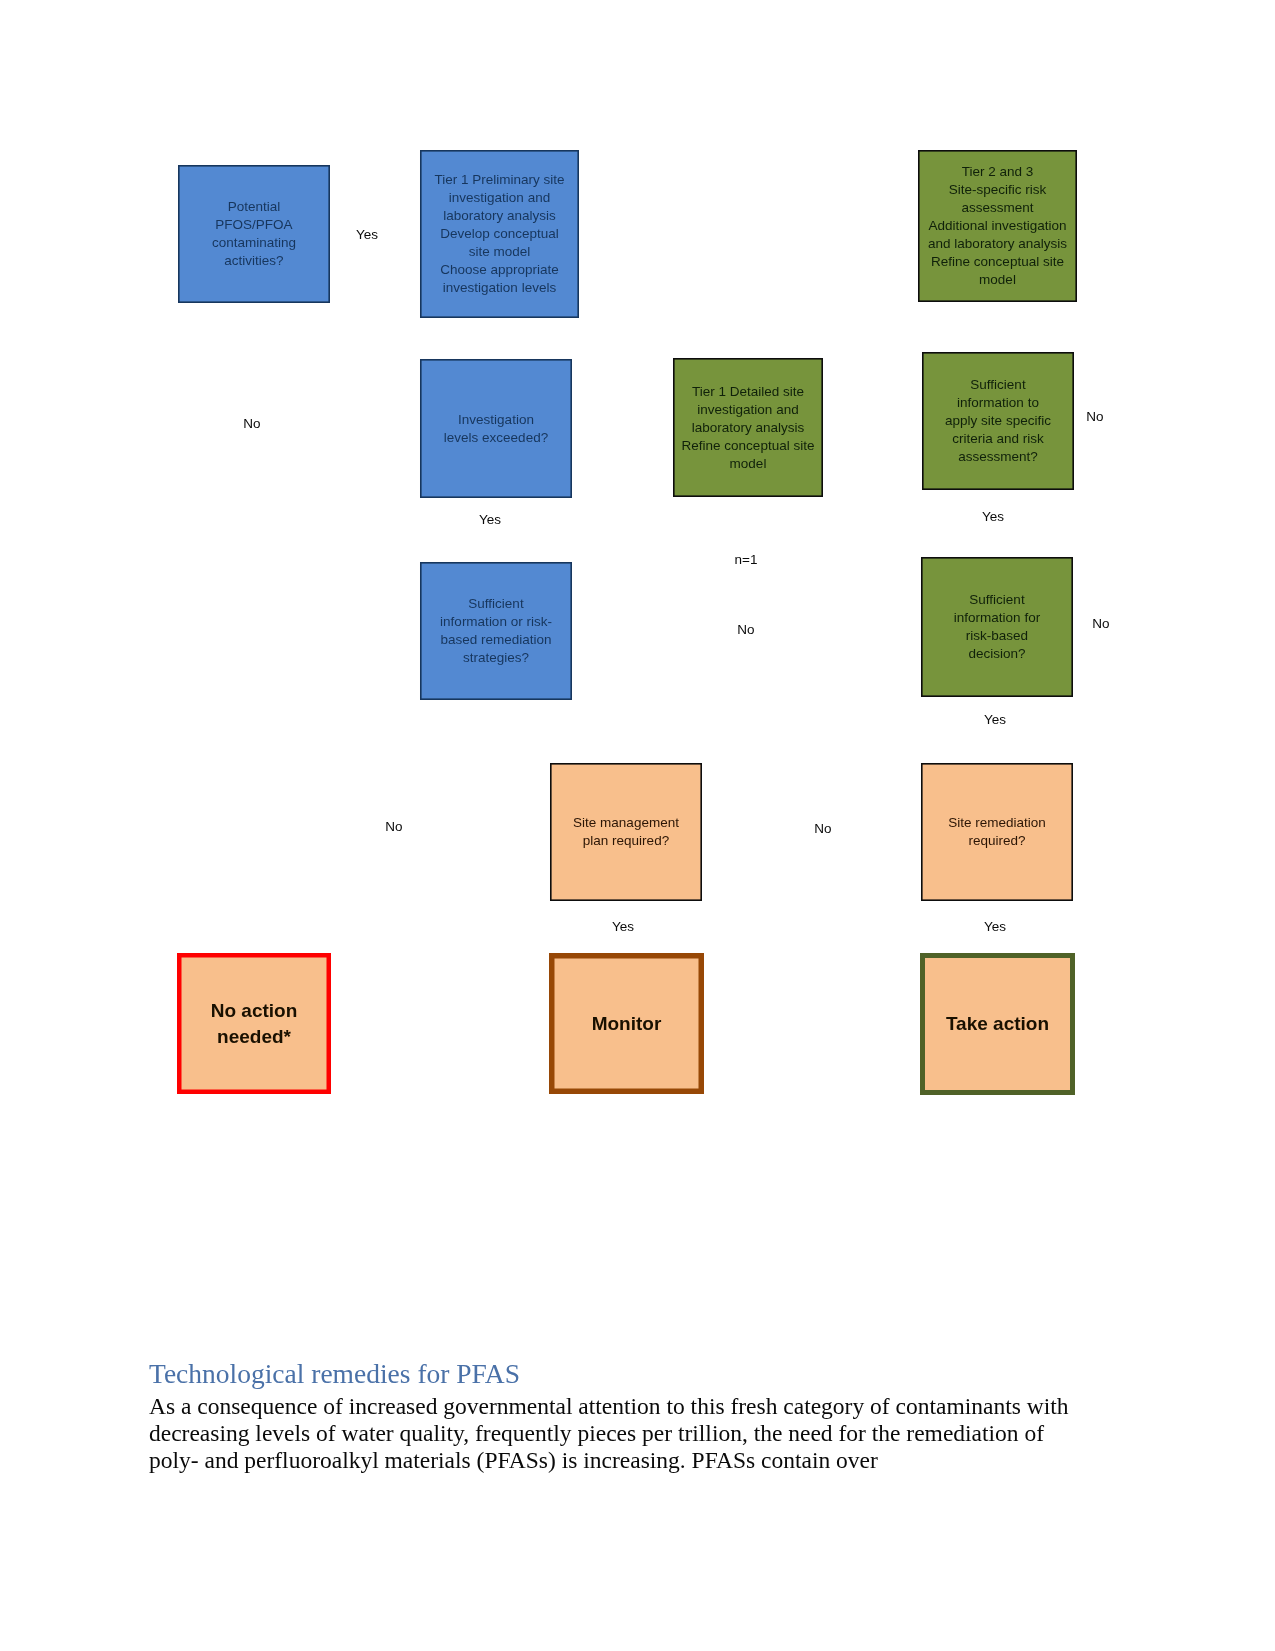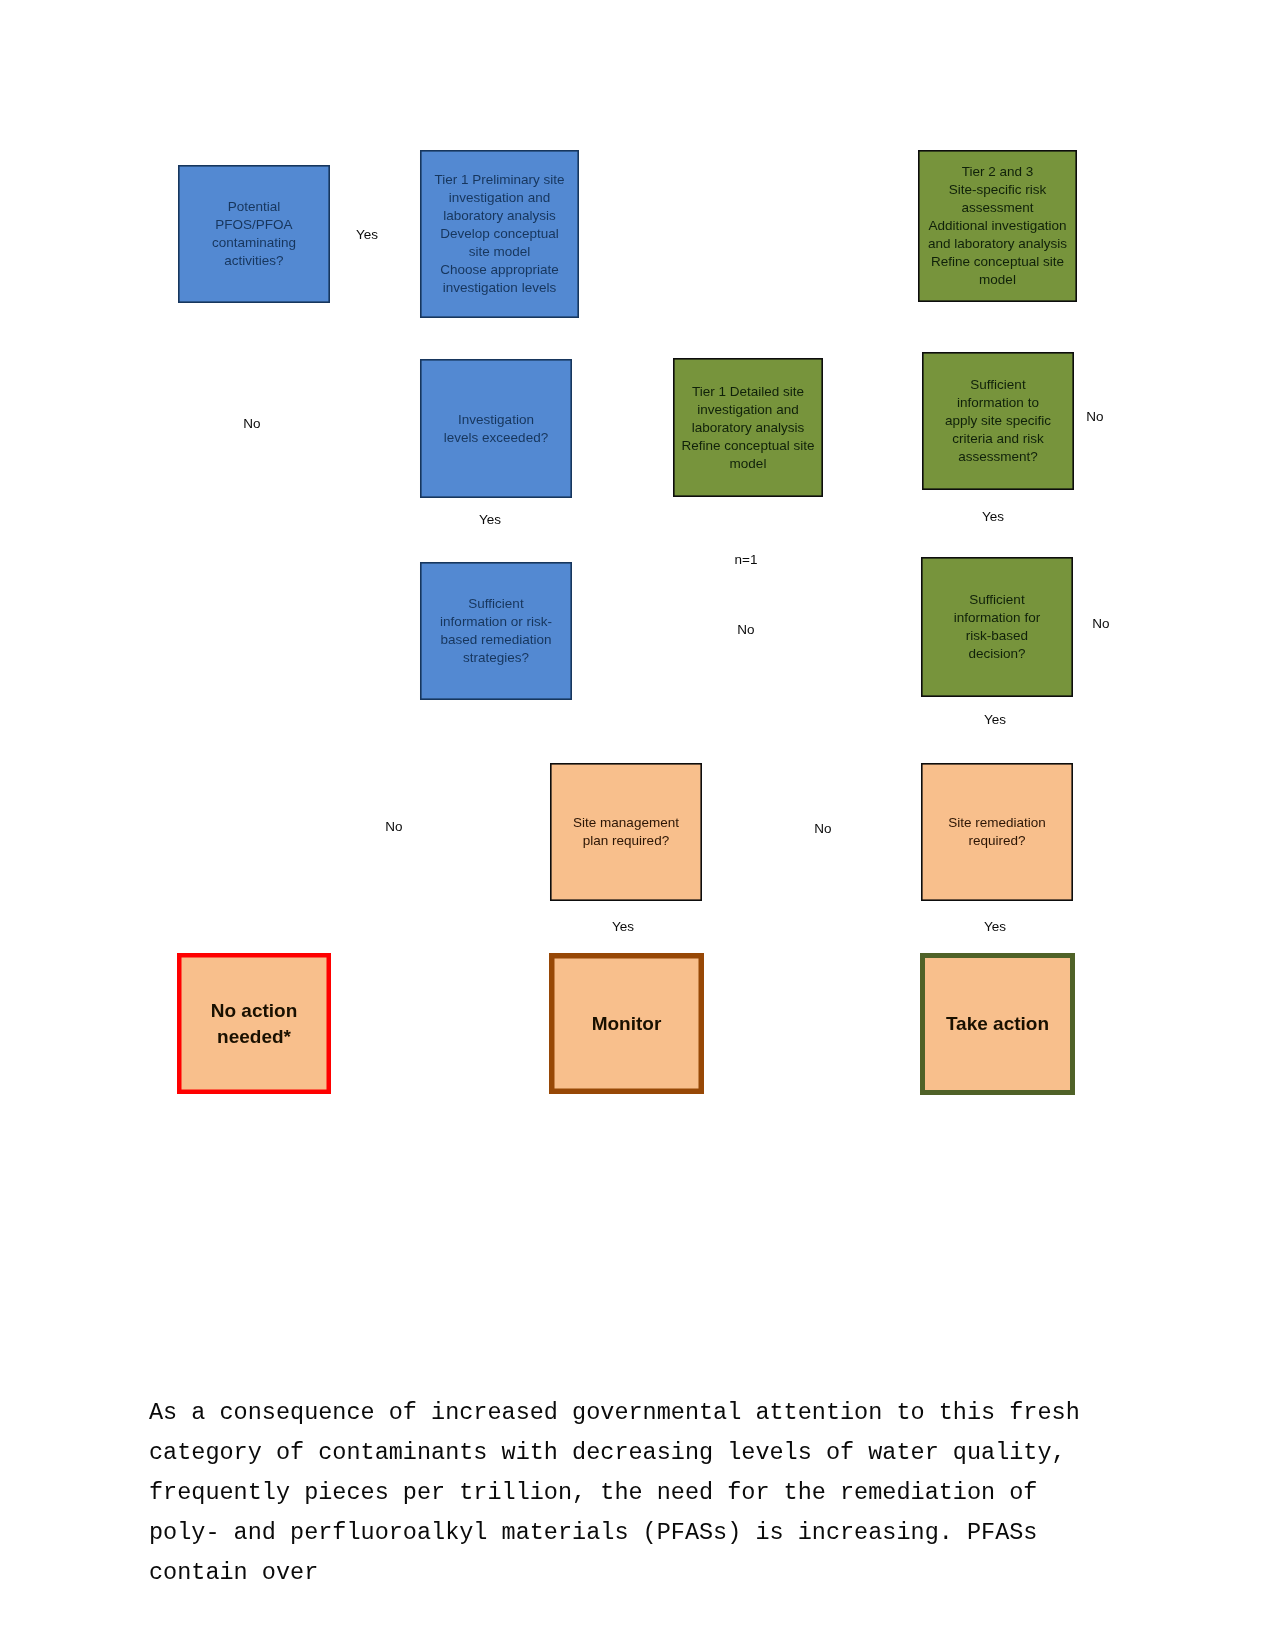--- a/index.html
+++ b/index.html
@@ -5,21 +5,21 @@
 <style>
   html,body{margin:0;padding:0;background:#ffffff;}
   body{width:1275px;height:1651px;overflow:hidden;font-family:"Liberation Sans",sans-serif;-webkit-font-smoothing:antialiased;}
   #page{position:relative;width:1275px;height:1651px;background:#fff;}
   svg#flow{position:absolute;left:0;top:0;}
   .nodeText{font-family:"Liberation Sans",sans-serif;font-size:13.5px;text-anchor:middle;}
   .nodeTextB{font-family:"Liberation Sans",sans-serif;font-size:19px;font-weight:bold;text-anchor:middle;fill:#191000;}
   .elabel{font-family:"Liberation Sans",sans-serif;font-size:13.5px;fill:#0b0b0b;text-anchor:middle;}
   .cap{position:absolute;font-family:"Liberation Sans",sans-serif;font-style:italic;color:#5b6770;font-size:16.5px;white-space:nowrap;}
   .sec-h{position:absolute;font-family:"Liberation Serif",serif;color:#4a71a8;font-size:27.5px;white-space:nowrap;}
-  .body-p{position:absolute;font-family:Liberation Mono, monospace;color:#0a0a0a;font-size:23.5px;line-height:40px;}
+  .body-p{position:absolute;font-family:Liberation Serif, serif;color:#0a0a0a;font-size:23.5px;line-height:27px;}
 </style>
 </head>
 <body>
 
 <div id="page">
   <svg id="flow" width="1275" height="1160" viewBox="0 0 1275 1160">
     <g id="edges"></g>
     <g id="nodes">
         <g>
           <rect x="178.8" y="165.8" width="150.4" height="136.4" fill="#5389d2" stroke="#17365d" stroke-width="1.6"></rect>
@@ -85,14 +85,15 @@
         <text class="elabel" x="1101" y="628">No</text>
         <text class="elabel" x="995" y="724">Yes</text>
         <text class="elabel" x="394" y="831">No</text>
         <text class="elabel" x="823" y="833">No</text>
         <text class="elabel" x="623" y="931">Yes</text>
         <text class="elabel" x="995" y="931">Yes</text>
       </g>
   </svg>
 
 
+  <div class="sec-h" style="left:149px;top:1358px;">Technological remedies for PFAS</div>
   <div class="body-p" style="left:149px;top:1393px;width:938px;">As a consequence of increased governmental attention to this fresh category of contaminants with decreasing levels of water quality, frequently pieces per trillion, the need for the remediation of poly- and perfluoroalkyl materials (PFASs) is increasing. PFASs contain over</div>
 </div>
 
 </body></html>

